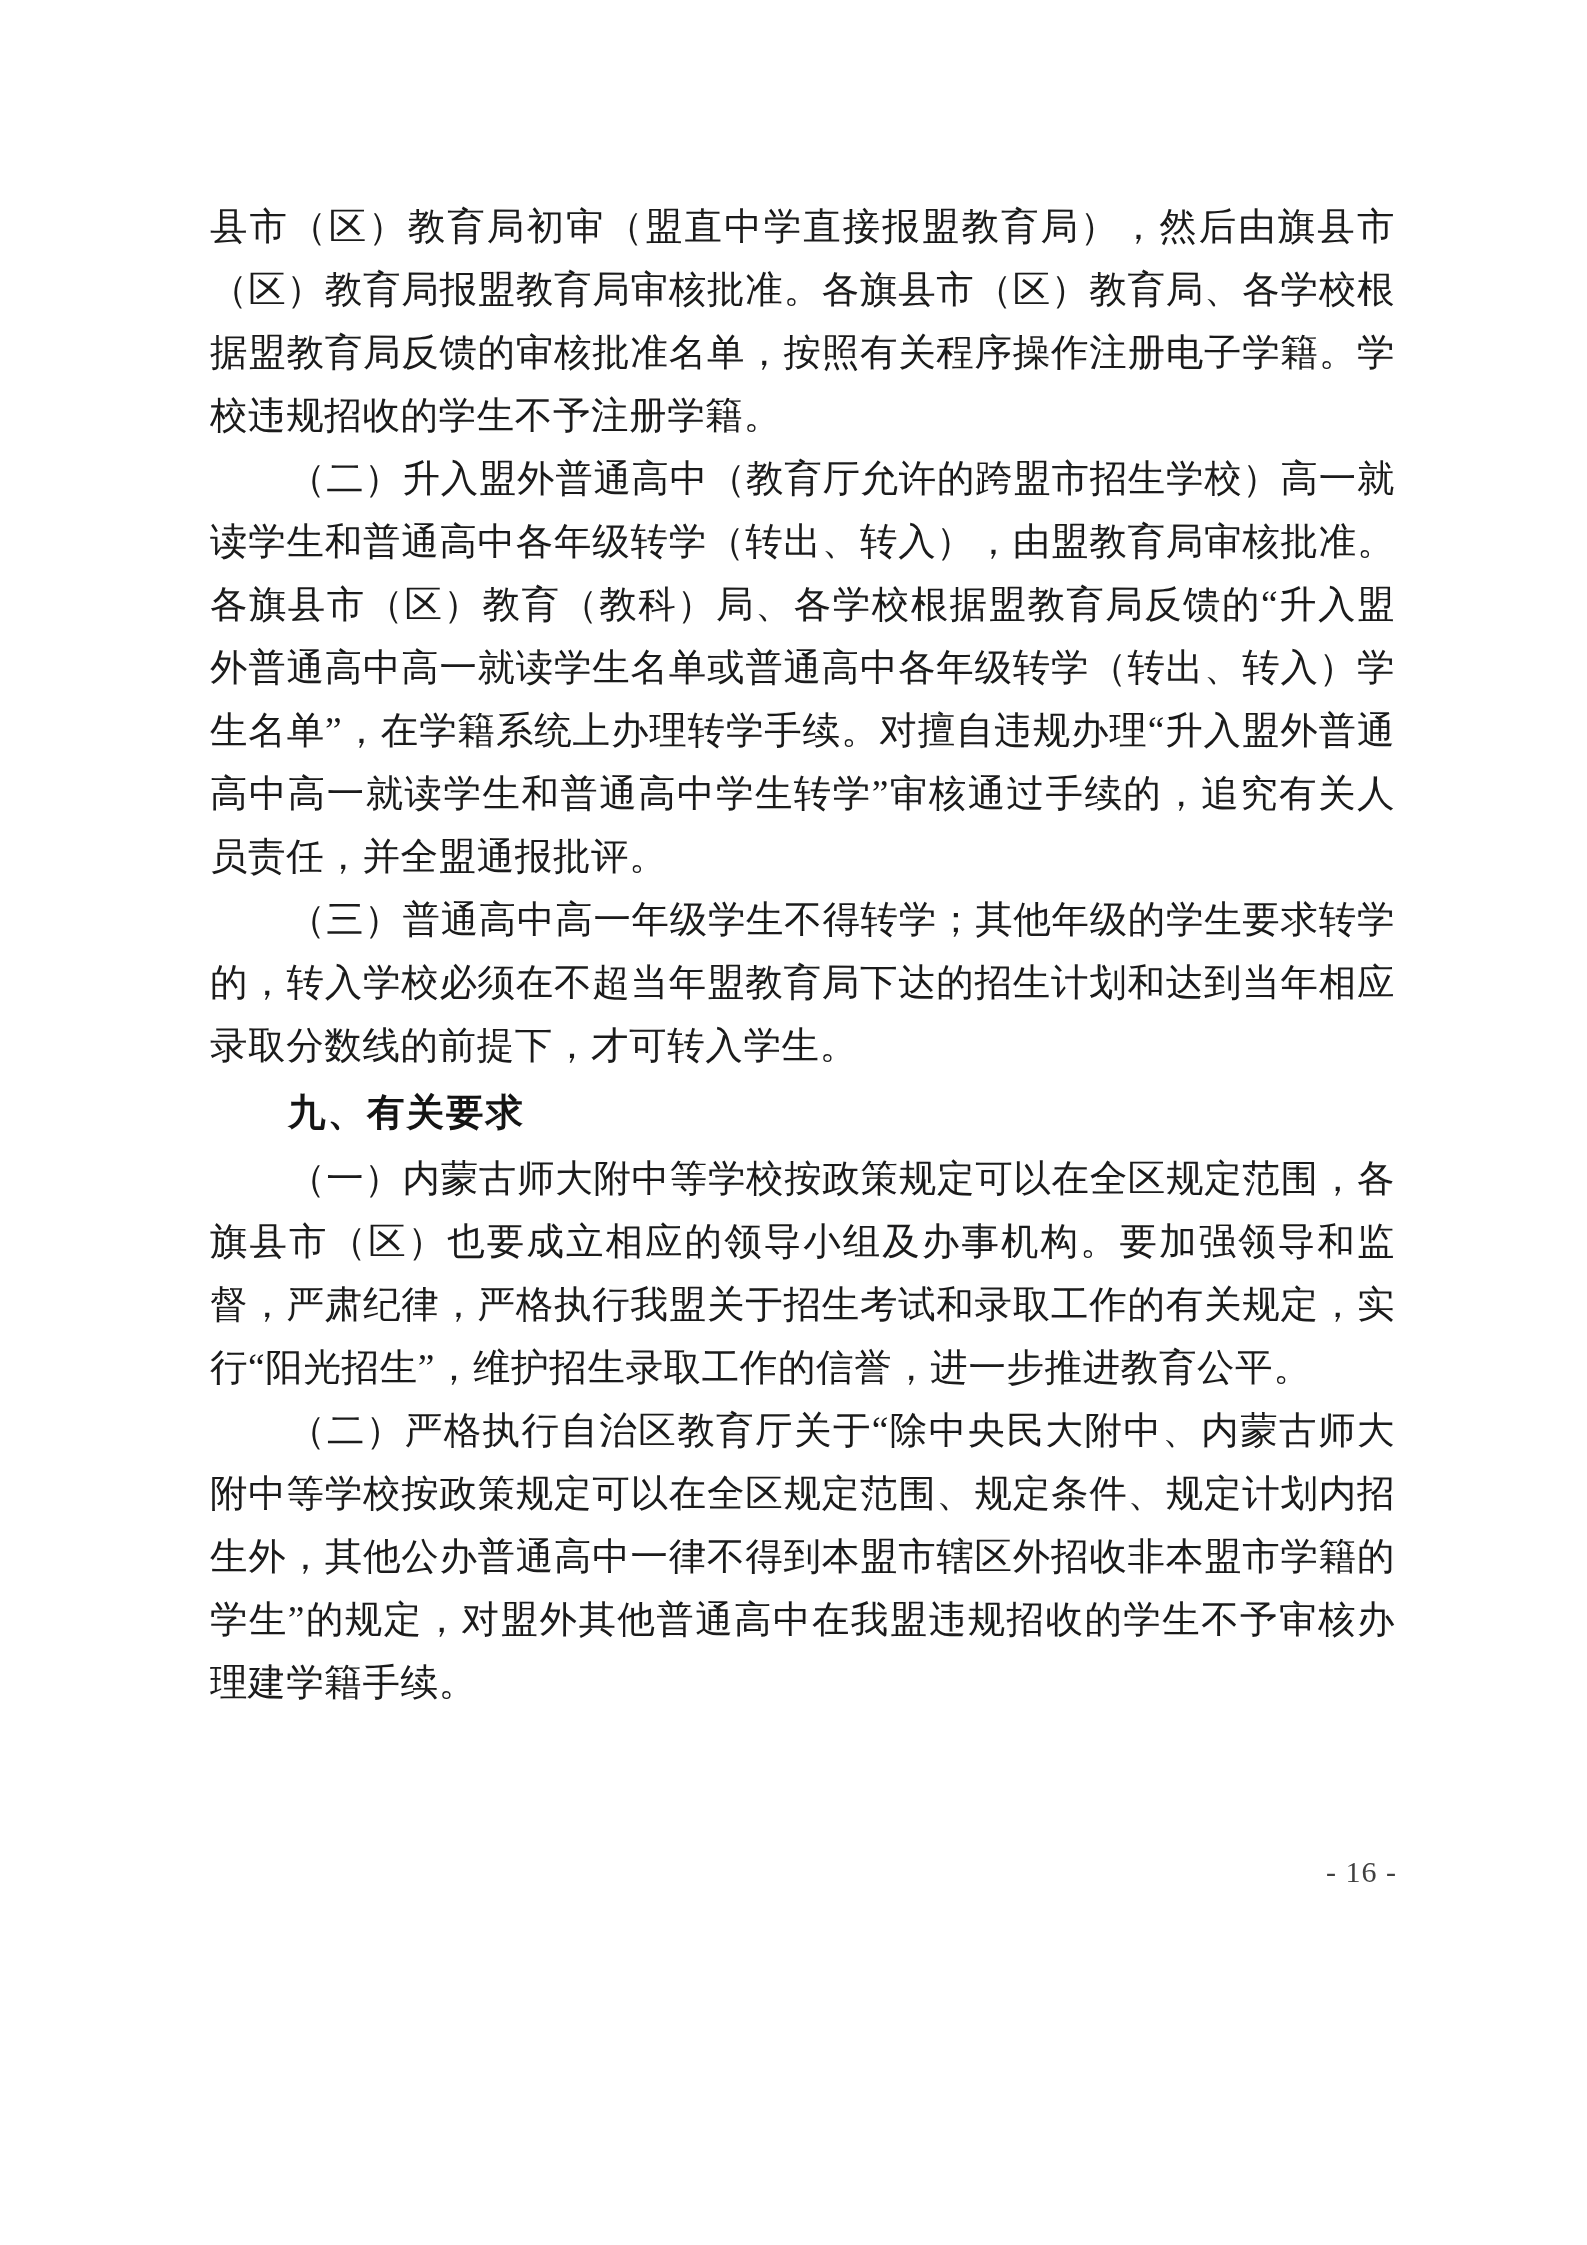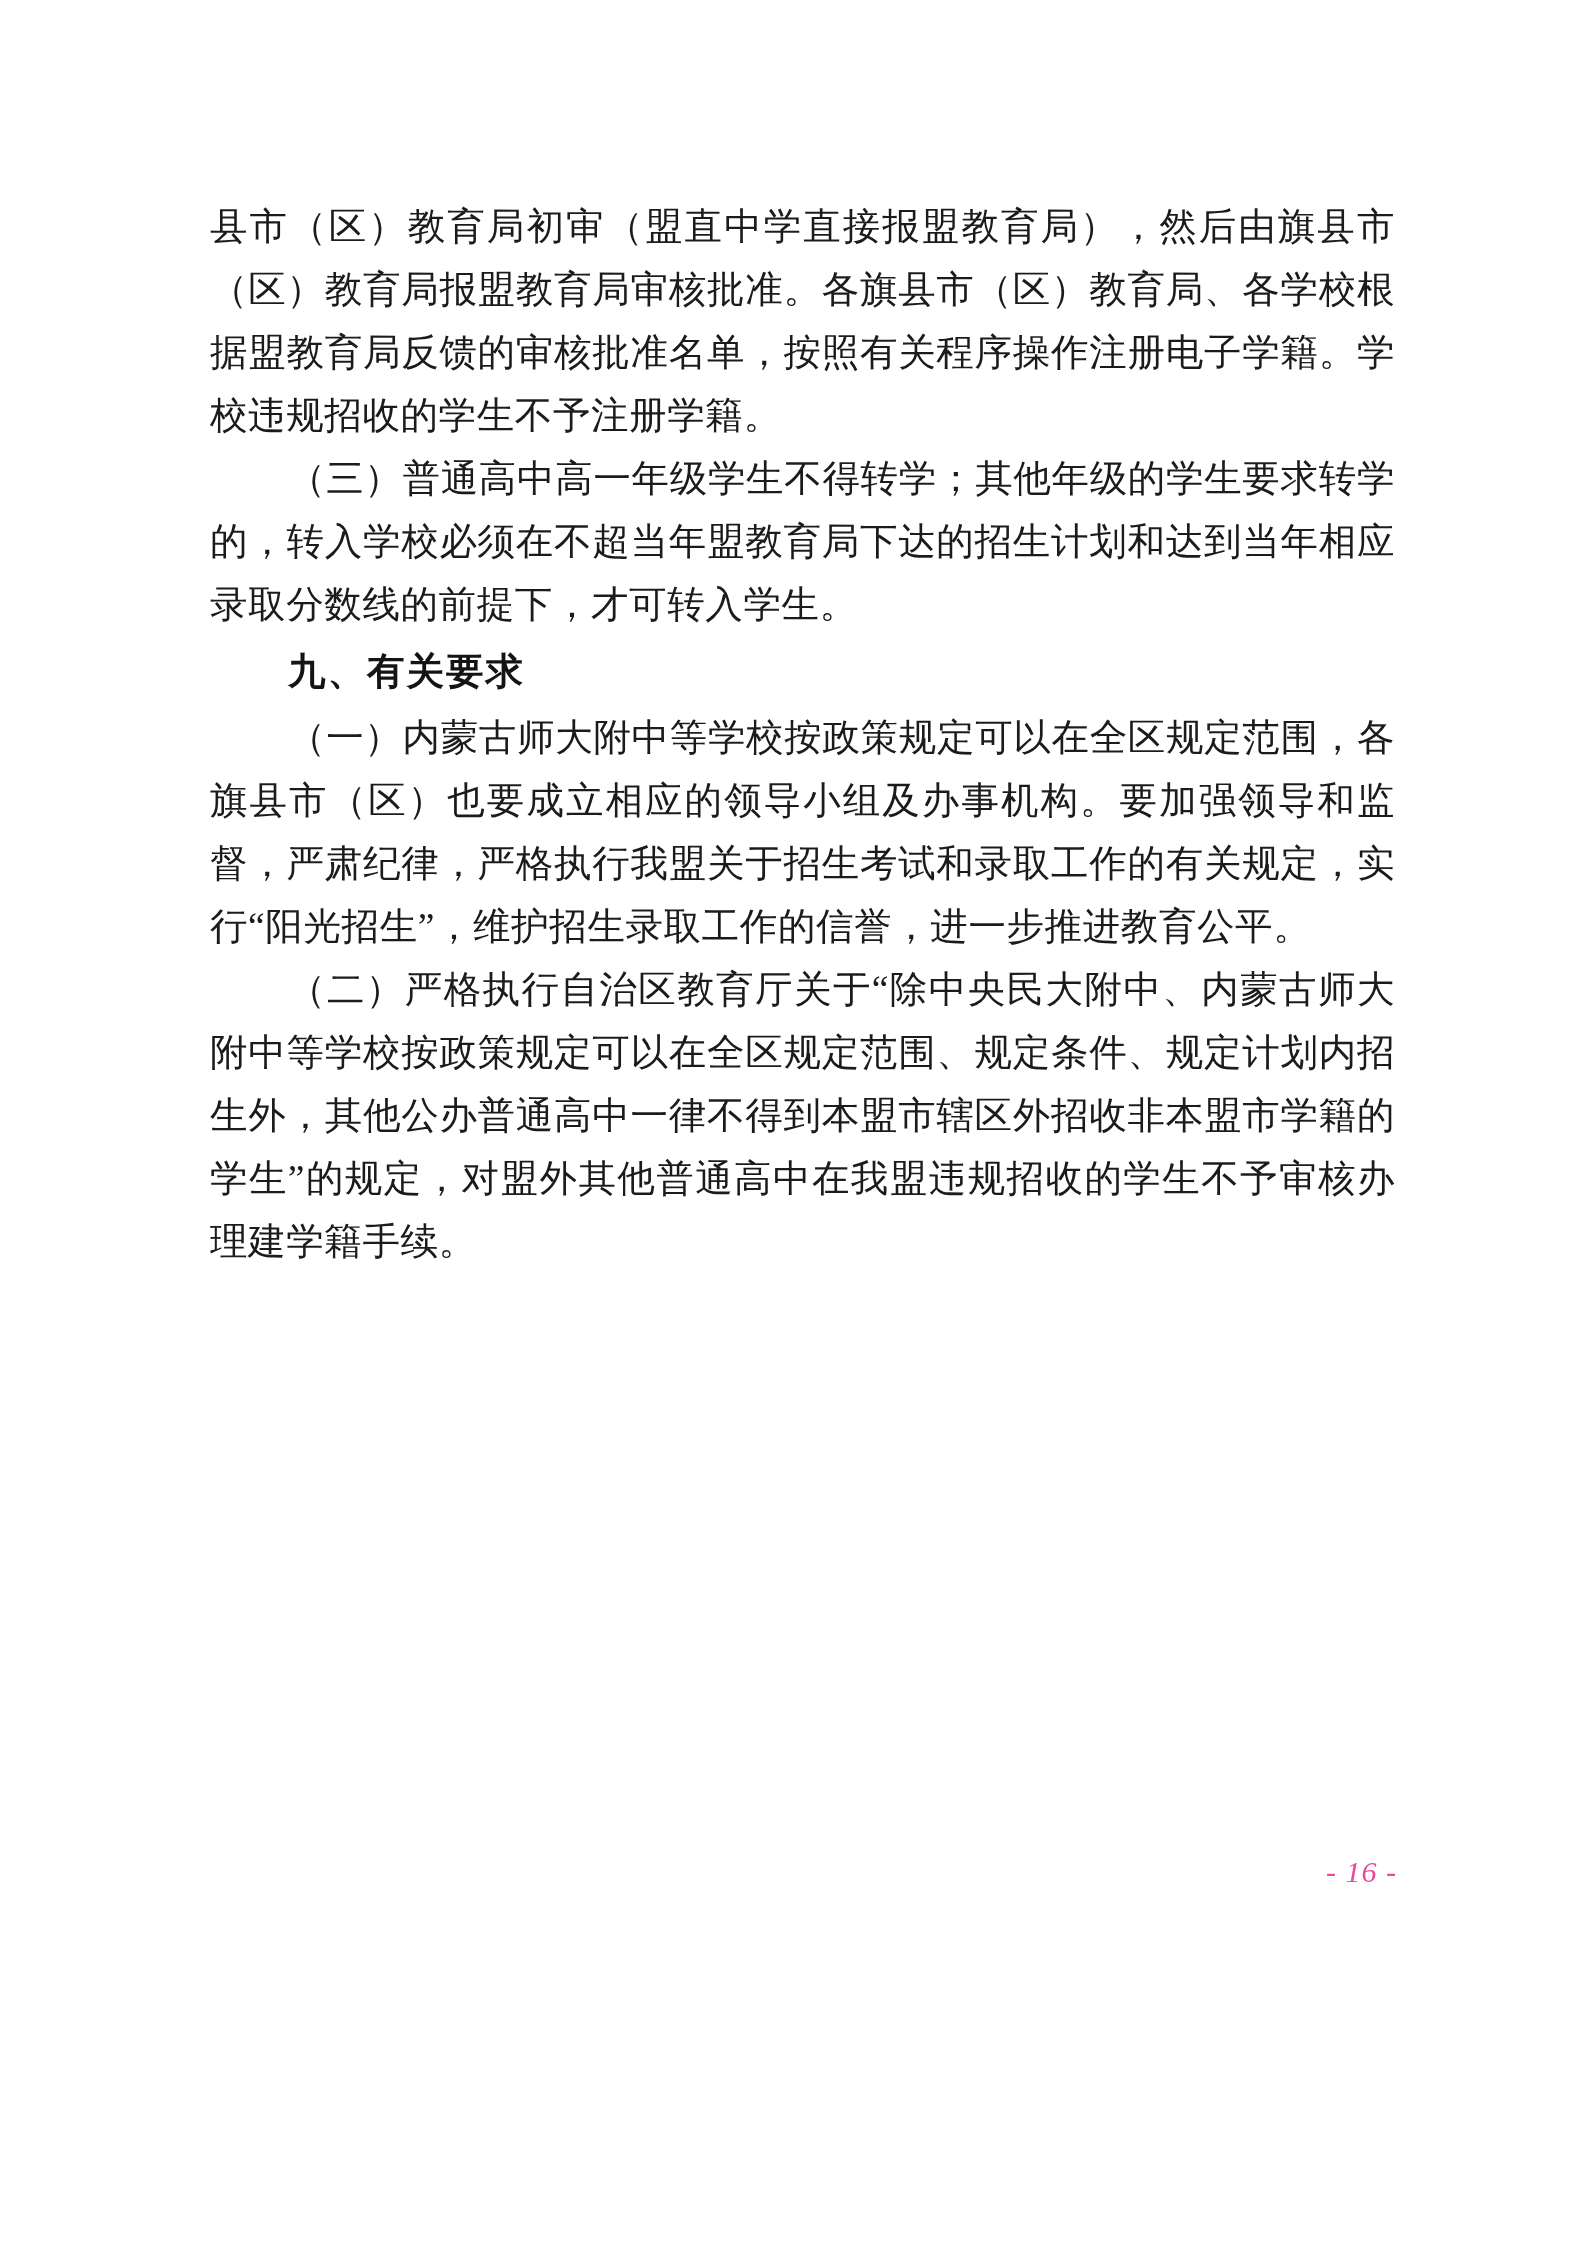--- a/index.html
+++ b/index.html
@@ -50,34 +50,34 @@
     letter-spacing: 2px;
     color: #141414;
     margin: 0;
   }
   .page-number {
     position: absolute;
     right: 190px;
     top: 1855px;
     font-size: 30px;
     letter-spacing: 1px;
-    color: #ec4899;
+    color: #404040;
     font-family: "Liberation Serif", "DejaVu Serif", serif;
-    font-style: italic;
   }
 </style>
 </head>
 <body>
 
 <div class="page">
 
   <div class="content">
 
     <p class="para">县市（区）教育局初审（盟直中学直接报盟教育局），然后由旗县市（区）教育局报盟教育局审核批准。各旗县市（区）教育局、各学校根据盟教育局反馈的审核批准名单，按照有关程序操作注册电子学籍。学校违规招收的学生不予注册学籍。</p>
 
+    <p class="para indent">（二）升入盟外普通高中（教育厅允许的跨盟市招生学校）高一就读学生和普通高中各年级转学（转出、转入），由盟教育局审核批准。各旗县市（区）教育（教科）局、各学校根据盟教育局反馈的“升入盟外普通高中高一就读学生名单或普通高中各年级转学（转出、转入）学生名单”，在学籍系统上办理转学手续。对擅自违规办理“升入盟外普通高中高一就读学生和普通高中学生转学”审核通过手续的，追究有关人员责任，并全盟通报批评。</p>
 
     <p class="para indent">（三）普通高中高一年级学生不得转学；其他年级的学生要求转学的，转入学校必须在不超当年盟教育局下达的招生计划和达到当年相应录取分数线的前提下，才可转入学生。</p>
 
     <h2 class="heading">九、有关要求</h2>
 
     <p class="para indent">（一）内蒙古师大附中等学校按政策规定可以在全区规定范围，各旗县市（区）也要成立相应的领导小组及办事机构。要加强领导和监督，严肃纪律，严格执行我盟关于招生考试和录取工作的有关规定，实行“阳光招生”，维护招生录取工作的信誉，进一步推进教育公平。</p>
 
     <p class="para indent">（二）严格执行自治区教育厅关于“除中央民大附中、内蒙古师大附中等学校按政策规定可以在全区规定范围、规定条件、规定计划内招生外，其他公办普通高中一律不得到本盟市辖区外招收非本盟市学籍的学生”的规定，对盟外其他普通高中在我盟违规招收的学生不予审核办理建学籍手续。</p>
 
   </div>

